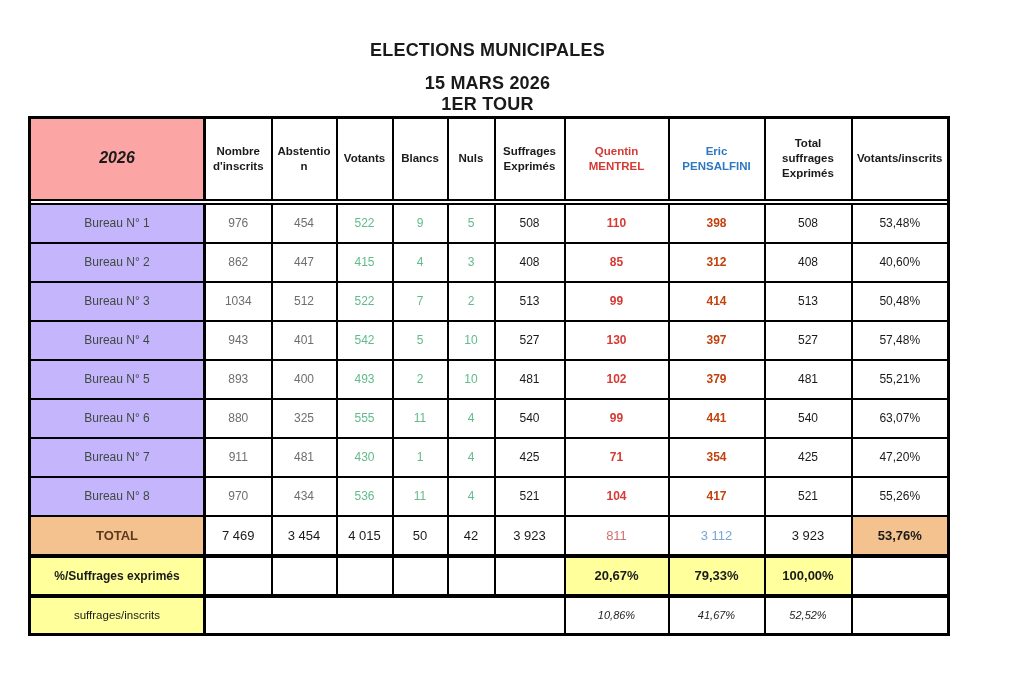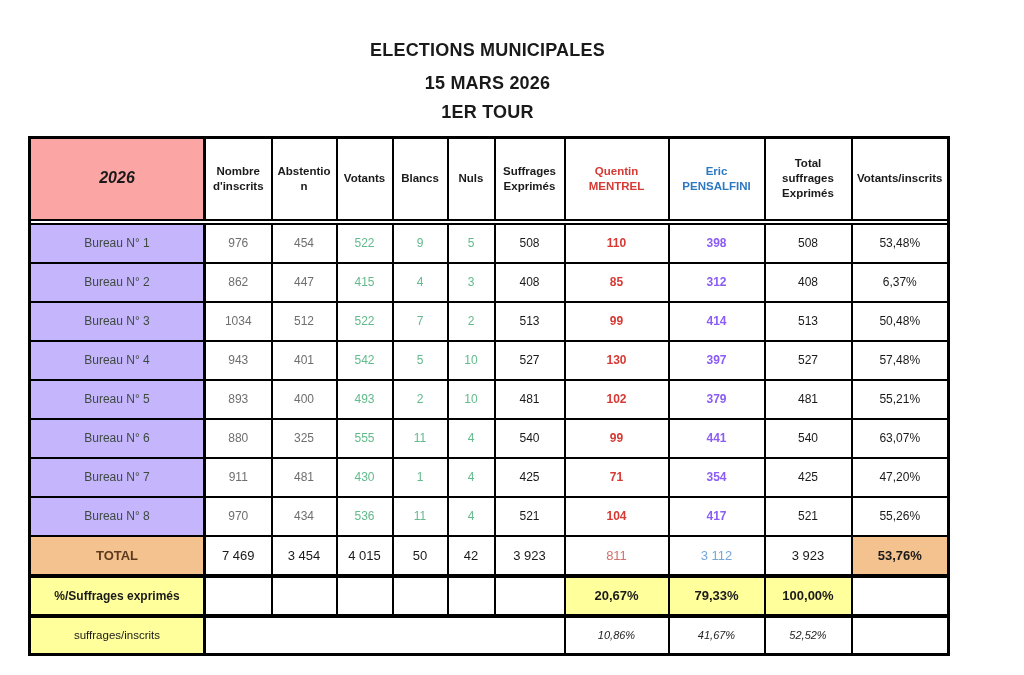--- a/index.html
+++ b/index.html
@@ -1,41 +1,41 @@
 <!DOCTYPE html>
 <html><head>
 <meta charset="utf-8">
 <style>
   * { margin:0; padding:0; box-sizing:border-box; }
   html,body { width:1024px; height:675px; background:#ffffff; overflow:hidden;
               font-family:"Liberation Sans", sans-serif; color:#1a1a1a; }
   .page { width:919px; margin-left:28px; padding-top:40px; }
   .title-line { text-align:center; font-weight:700; font-size:18px; letter-spacing:.2px; }
   .t1 { margin-bottom:12px; }
-  .t2 { margin-bottom:8px; }
-  .t3 { margin-bottom:13px; }
+  .t2 { }
+  .t3 { margin-bottom:1px; }
 
   table.results { border-collapse:collapse; table-layout:fixed; width:919px;
                   border:3px solid #000; }
   td { border:2px solid #000; text-align:center; vertical-align:middle;
        padding:1px 2px; overflow:hidden; }
   td.label-col { border-right:3px solid #000; }
 
   tr.header-row td { height:82px; font-weight:700; font-size:11.5px; line-height:1.3;
                      overflow-wrap:anywhere; }
   tr.header-row td.year { background:#fca5a5; font-size:16px;font-style:italic; }
   td.hdr-red  { color:#d63a34; }
   td.hdr-blue { color:#2e78c2; }
 
   tr.data-row td { height:39px; font-size:12px; }
   td.c-label { background:#c4b5fd; color:#3e4a3e; font-size:11.5px; }
   td.c-gray  { color:#6e6e6e; font-size:10px; }
   td.c-green { color:#63ba8c; }
   td.c-red   { color:#d63a34; font-weight:700; }
-  td.c-blue  { color:#8b5cf6; font-weight:700; }
+  td.c-blue  { color:#c2410c; font-weight:700; }
   td.c-black { color:#1a1a1a; }
 
   tr.total-row td { height:39px; font-size:13px; }
   td.c-total-label { background:#f4c28f; color:#5c3a1e; font-weight:700; font-size:11.5px; }
   td.c-total-red  { color:#d2706b; font-size:12.5px; }
   td.c-total-blue { color:#74a7d8; font-size:12.5px; }
   td.c-total-pct  { background:#f4c28f; font-weight:700; font-size:12.5px; }
 
   tr.pct-row td { height:38px; }
   td.c-pct-label { background:#ffff9c; font-weight:700; font-size:12px; }
@@ -106,21 +106,21 @@
         <td class="label-col c-label">Bureau N° 2</td>
         <td class="c-gray">862</td>
         <td class="c-gray">447</td>
         <td class="c-green">415</td>
         <td class="c-green">4</td>
         <td class="c-green">3</td>
         <td class="c-black">408</td>
         <td class="c-red">85</td>
         <td class="c-blue">312</td>
         <td class="c-black">408</td>
-        <td class="c-black">6,37%</td>
+        <td class="c-black">40,60%</td>
       </tr>
       <tr class="data-row">
         <td class="label-col c-label">Bureau N° 3</td>
         <td class="c-gray">1034</td>
         <td class="c-gray">512</td>
         <td class="c-green">522</td>
         <td class="c-green">7</td>
         <td class="c-green">2</td>
         <td class="c-black">513</td>
         <td class="c-red">99</td>

